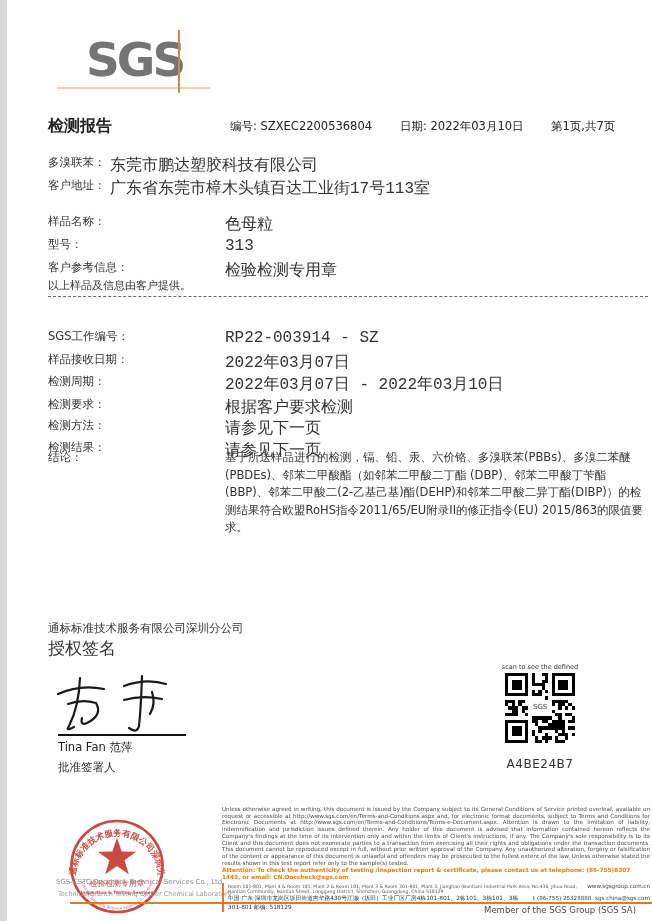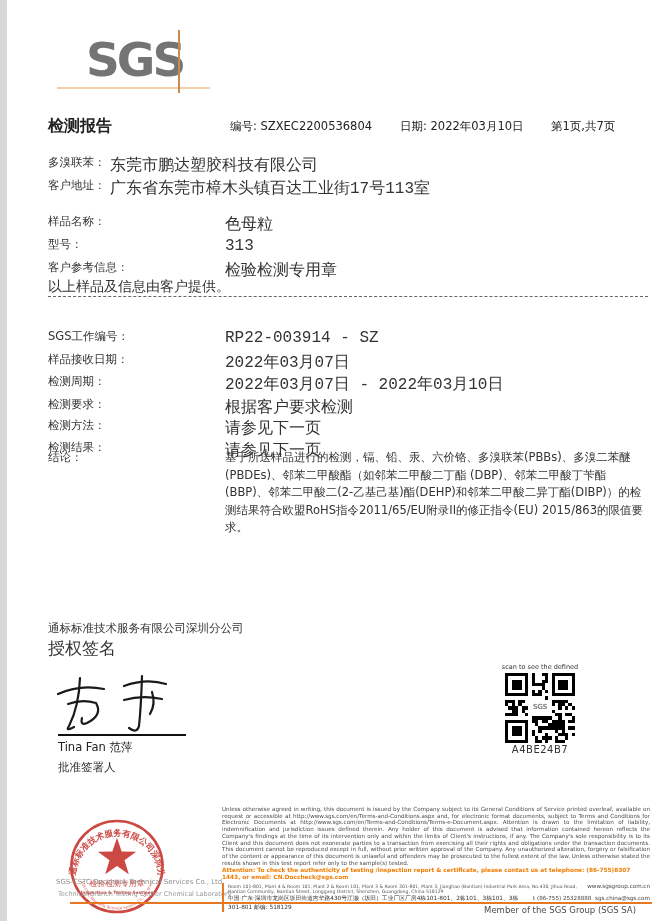--- a/index.html
+++ b/index.html
@@ -18,38 +18,38 @@
   .doc-title{position:absolute;left:0;top:0;font-size:16px;font-weight:bold;color:#222;}
   .meta-no{position:absolute;left:182px;top:3px;font-size:11.5px;color:#222;}
   .meta-date{position:absolute;left:352px;top:3px;font-size:11.5px;color:#222;}
   .meta-page{position:absolute;left:495px;top:3px;font-size:11.5px;color:#222;margin-left:8px;}
   
   .lbl{position:absolute;left:48px;font-size:11.5px;color:#333;}
   .val{position:absolute;font-size:16px;color:#333;font-family:Liberation Mono, monospace;}
   .val-c1{left:110px;}
   .val-c2{left:225px;}
   .dashline{position:absolute;left:48px;top:296px;width:600px;border-top:1.5px dashed #666;}
-  .note{position:absolute;left:48px;top:278px;font-size:14px;color:#333;}
+  .note{position:absolute;left:48px;top:278px;font-size:11px;color:#333;}
   .conclusion{position:absolute;left:225px;top:449px;width:424px;font-size:11.5px;
               line-height:17.5px;color:#333;}
   
   .sig-company{position:absolute;left:48px;top:621px;font-size:11.5px;color:#333;}
   .sig-auth{position:absolute;left:48px;top:637px;font-size:17px;color:#333;}
   .sig-art{position:absolute;left:52px;top:668px;}
   .sig-line{position:absolute;left:58px;top:734px;width:128px;height:2px;background:#111;}
   .sig-name{position:absolute;left:58px;top:740px;font-size:11.5px;color:#222;}
   .sig-title{position:absolute;left:58px;top:760px;font-size:11.5px;color:#333;}
   
   .qr-wrap{position:absolute;left:498px;top:663px;width:84px;text-align:center;}
   .qr-cap{font-size:6.5px;color:#333;}
   .qr-box{position:relative;width:70px;height:70px;margin:2px auto 0 auto;}
   .qr-center{position:absolute;left:26px;top:29px;width:18px;height:11px;background:#fff;
              font-size:7px;font-weight:bold;color:#888;line-height:11px;text-align:center;
              letter-spacing:-0.5px;}
-  .qr-code-text{font-size:10px;color:#333;margin-top:1px;letter-spacing:0.5px;}
+  .qr-code-text{font-size:12px;color:#333;margin-top:14px;letter-spacing:0.5px;}
   
   .stamp{position:absolute;left:62px;top:812px;opacity:0.88;}
   .cstc1{position:absolute;left:56px;top:878px;font-size:7px;color:#8f8f8f;white-space:nowrap;}
   .cstc2{position:absolute;left:58px;top:890px;font-size:6.5px;color:#9a9a9a;white-space:nowrap;}
   .foot-block{position:absolute;left:222px;top:806px;width:428px;}
   .disclaimer{font-size:5.6px;line-height:6.7px;color:#4a4a4a;text-align:justify;}
   .attention{font-size:5.8px;line-height:7px;color:#f07c00;font-weight:bold;margin-top:1px;}
   .addr{margin-top:2px;border-left:2px solid #e87722;padding-left:4px;}
   .addr-row{display:flex;justify-content:space-between;align-items:baseline;}
   .addr-en{font-size:4.6px;color:#555;}

